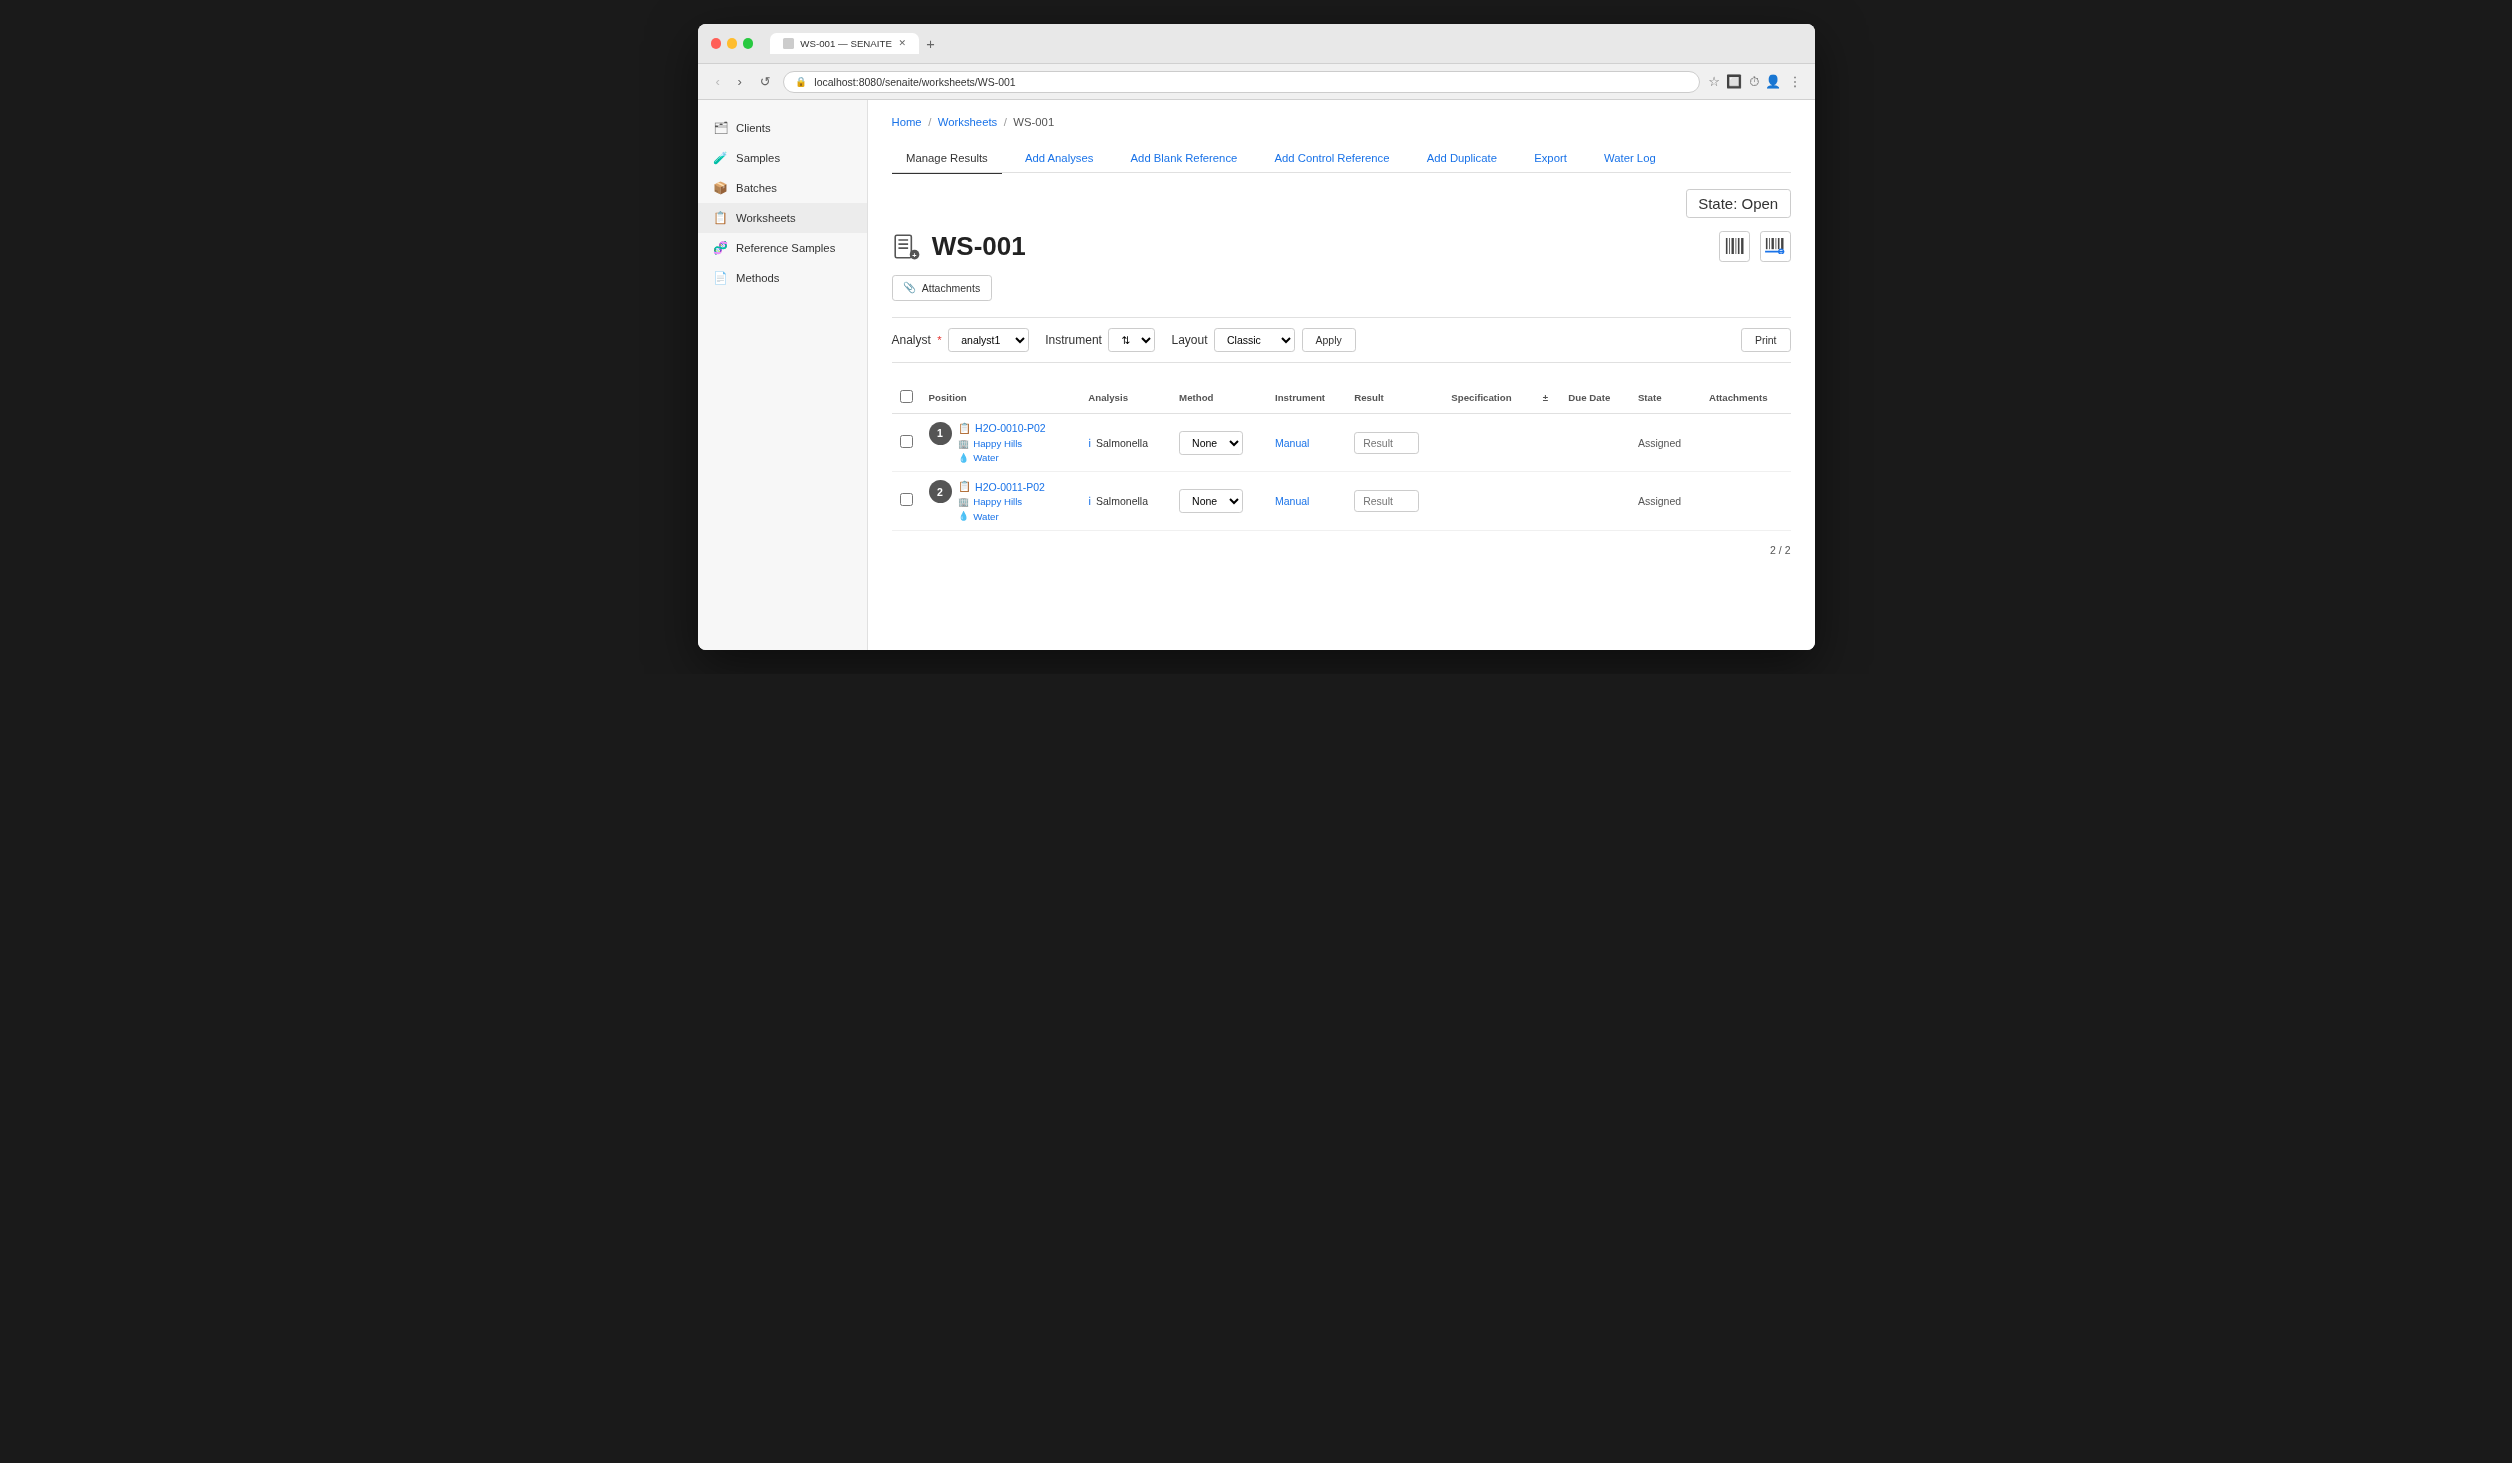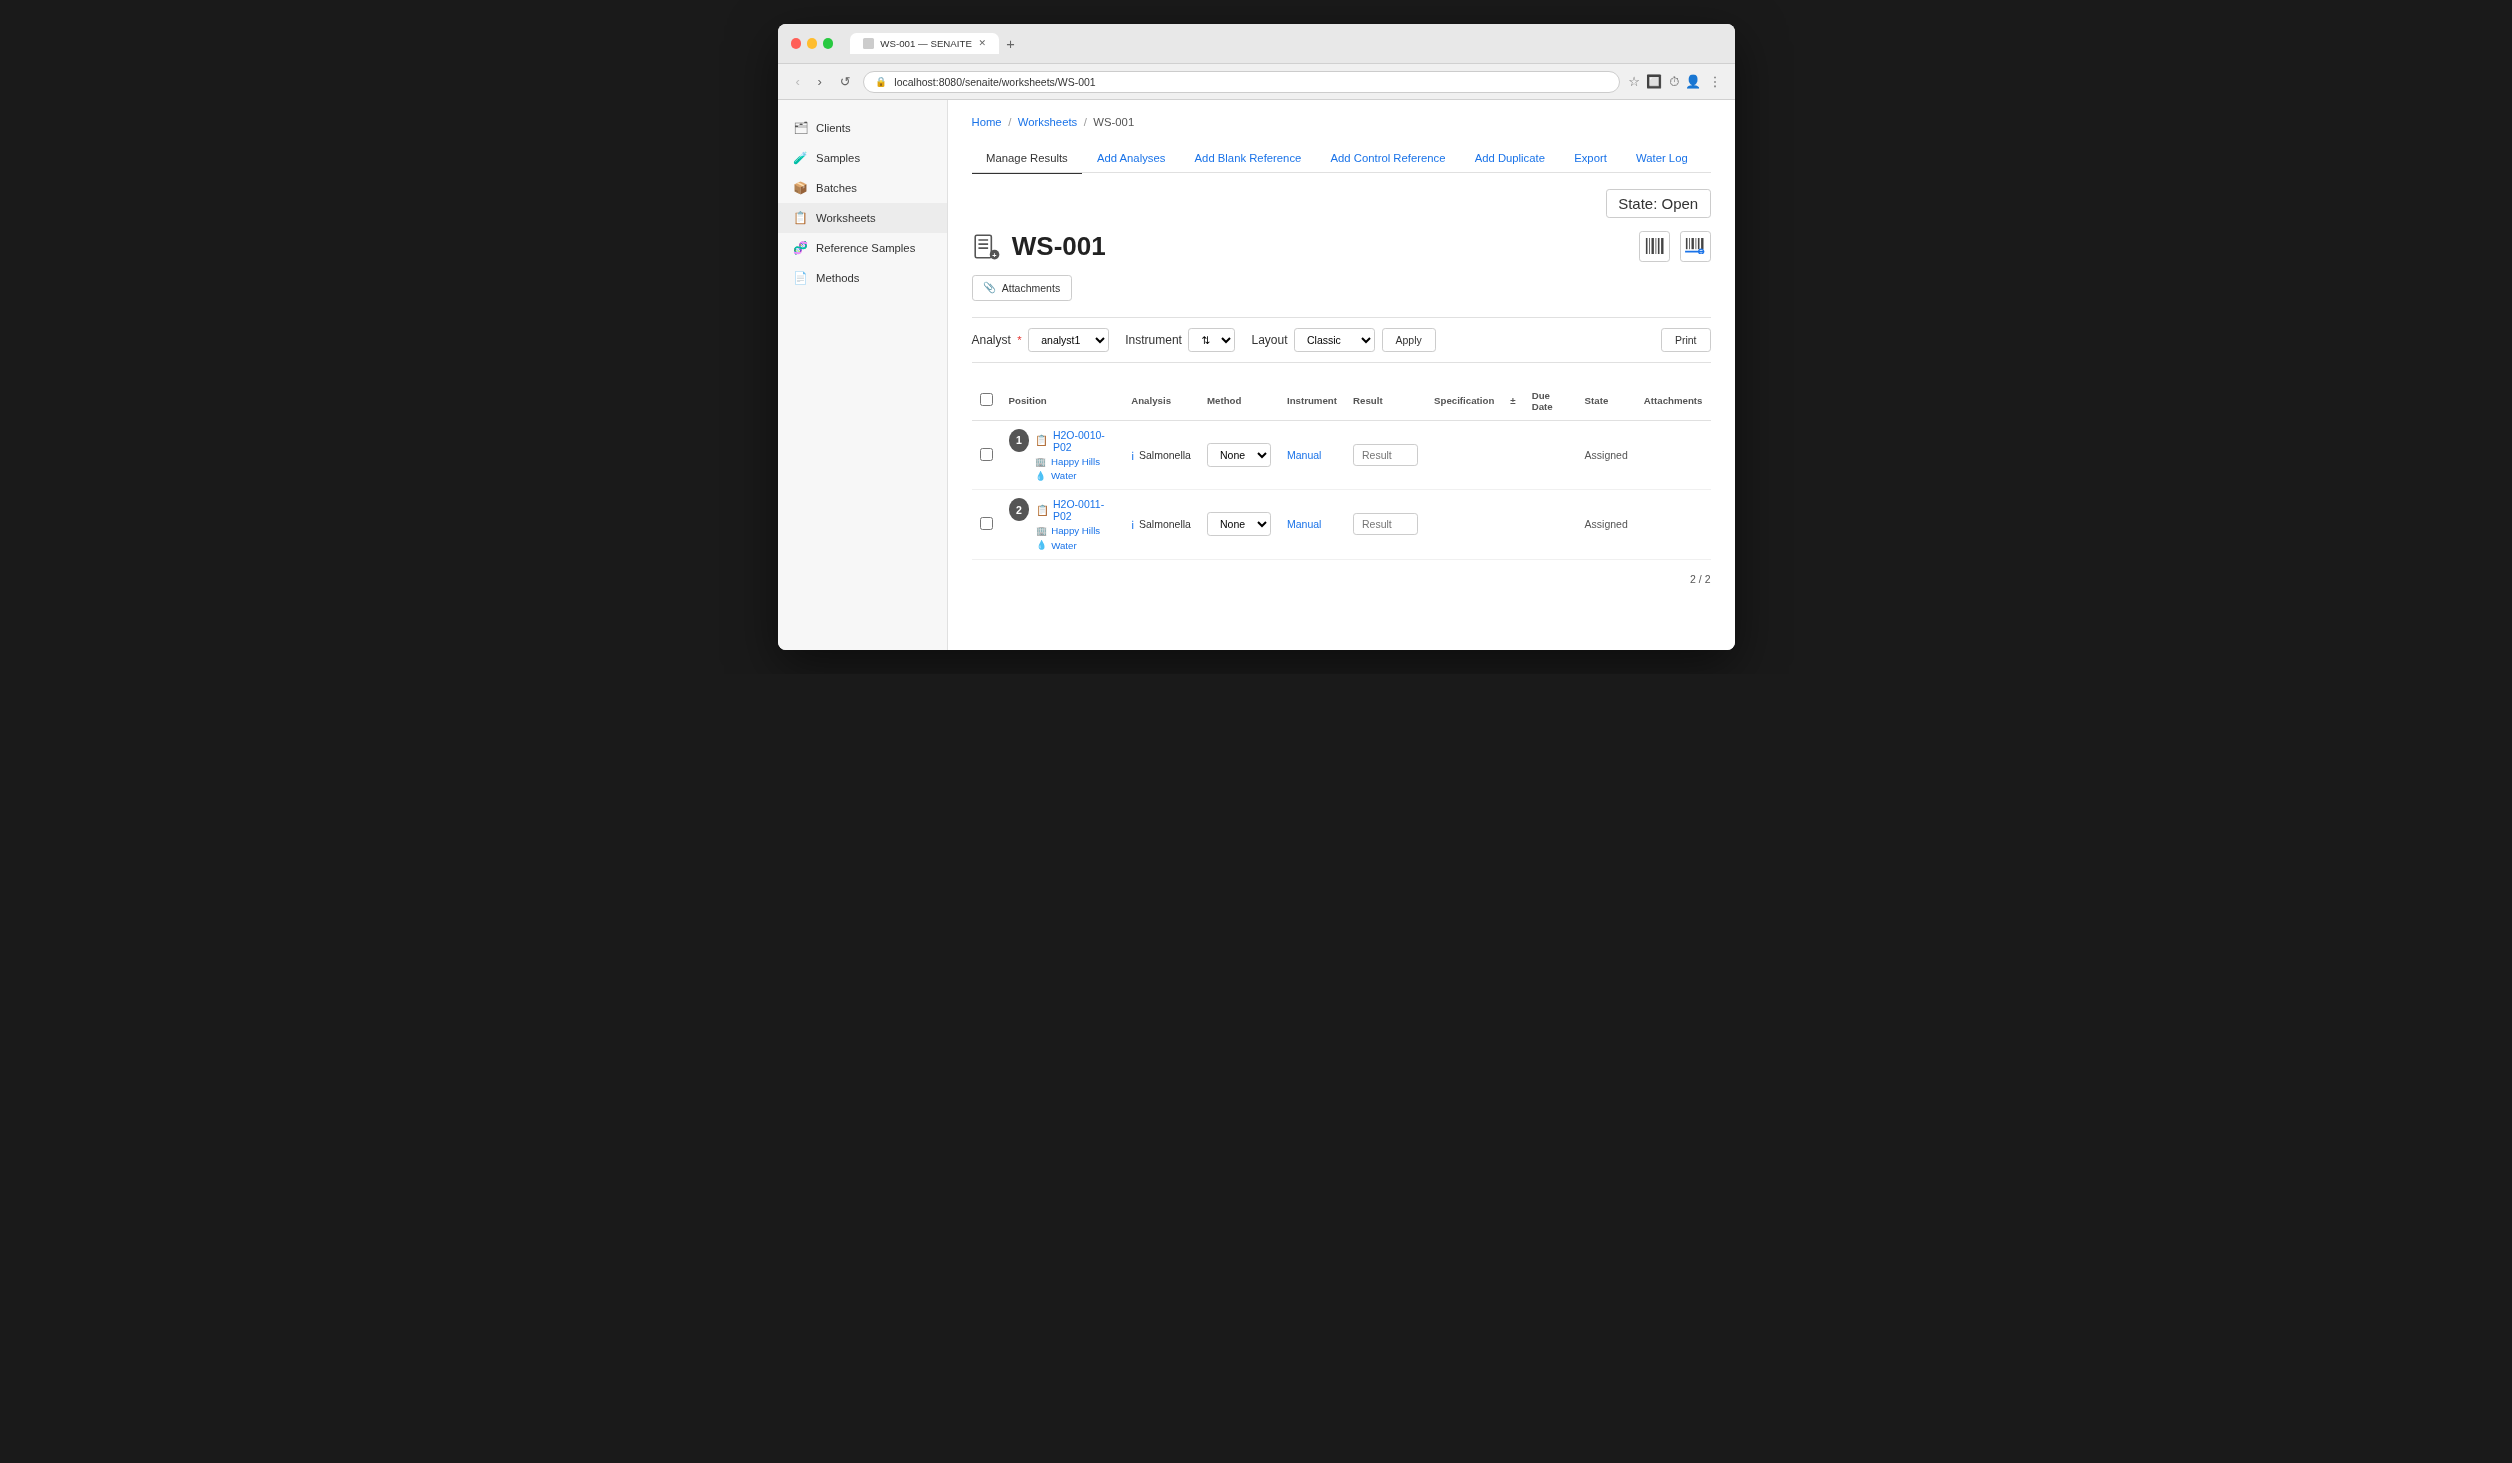--- a/index.html
+++ b/index.html
@@ -1,19 +1,19 @@
 <!DOCTYPE html>
 <html style="font-size:13px"><head>
   <meta charset="utf-8">
   <style>
     * { box-sizing: border-box; margin: 0; padding: 0; }
     body { background: #1a1a1a; font-family: -apple-system, BlinkMacSystemFont, 'Segoe UI', sans-serif; font-size: 11.3px; color: #333; }
 
     .browser-window {
-      width: 957px;
+      width: 1117px;
       margin: 24px auto;
       background: #fff;
       border-radius: 8px;
       overflow: hidden;
       box-shadow: 0 16px 49px rgba(0,0,0,0.5);
     }
 
     
     .title-bar {
       background: #e8e8e8;
@@ -123,21 +123,21 @@
     }
     .breadcrumb a { color: #1a73e8; text-decoration: none; }
     .breadcrumb-sep { color: #999; }
     .breadcrumb-current { color: #555; }
 
     
     .page-tabs {
       display: flex;
       border-bottom: 1.6px solid #e0e0e0;
       margin-bottom: 16px;
-      gap: 0;
+      gap: 8px;
     }
     .page-tab {
       padding: 8px 14.6px;
       font-size: 11.3px;
       cursor: pointer;
       color: #1a73e8;
       text-decoration: none;
       white-space: nowrap;
     }
     .page-tab.active {

